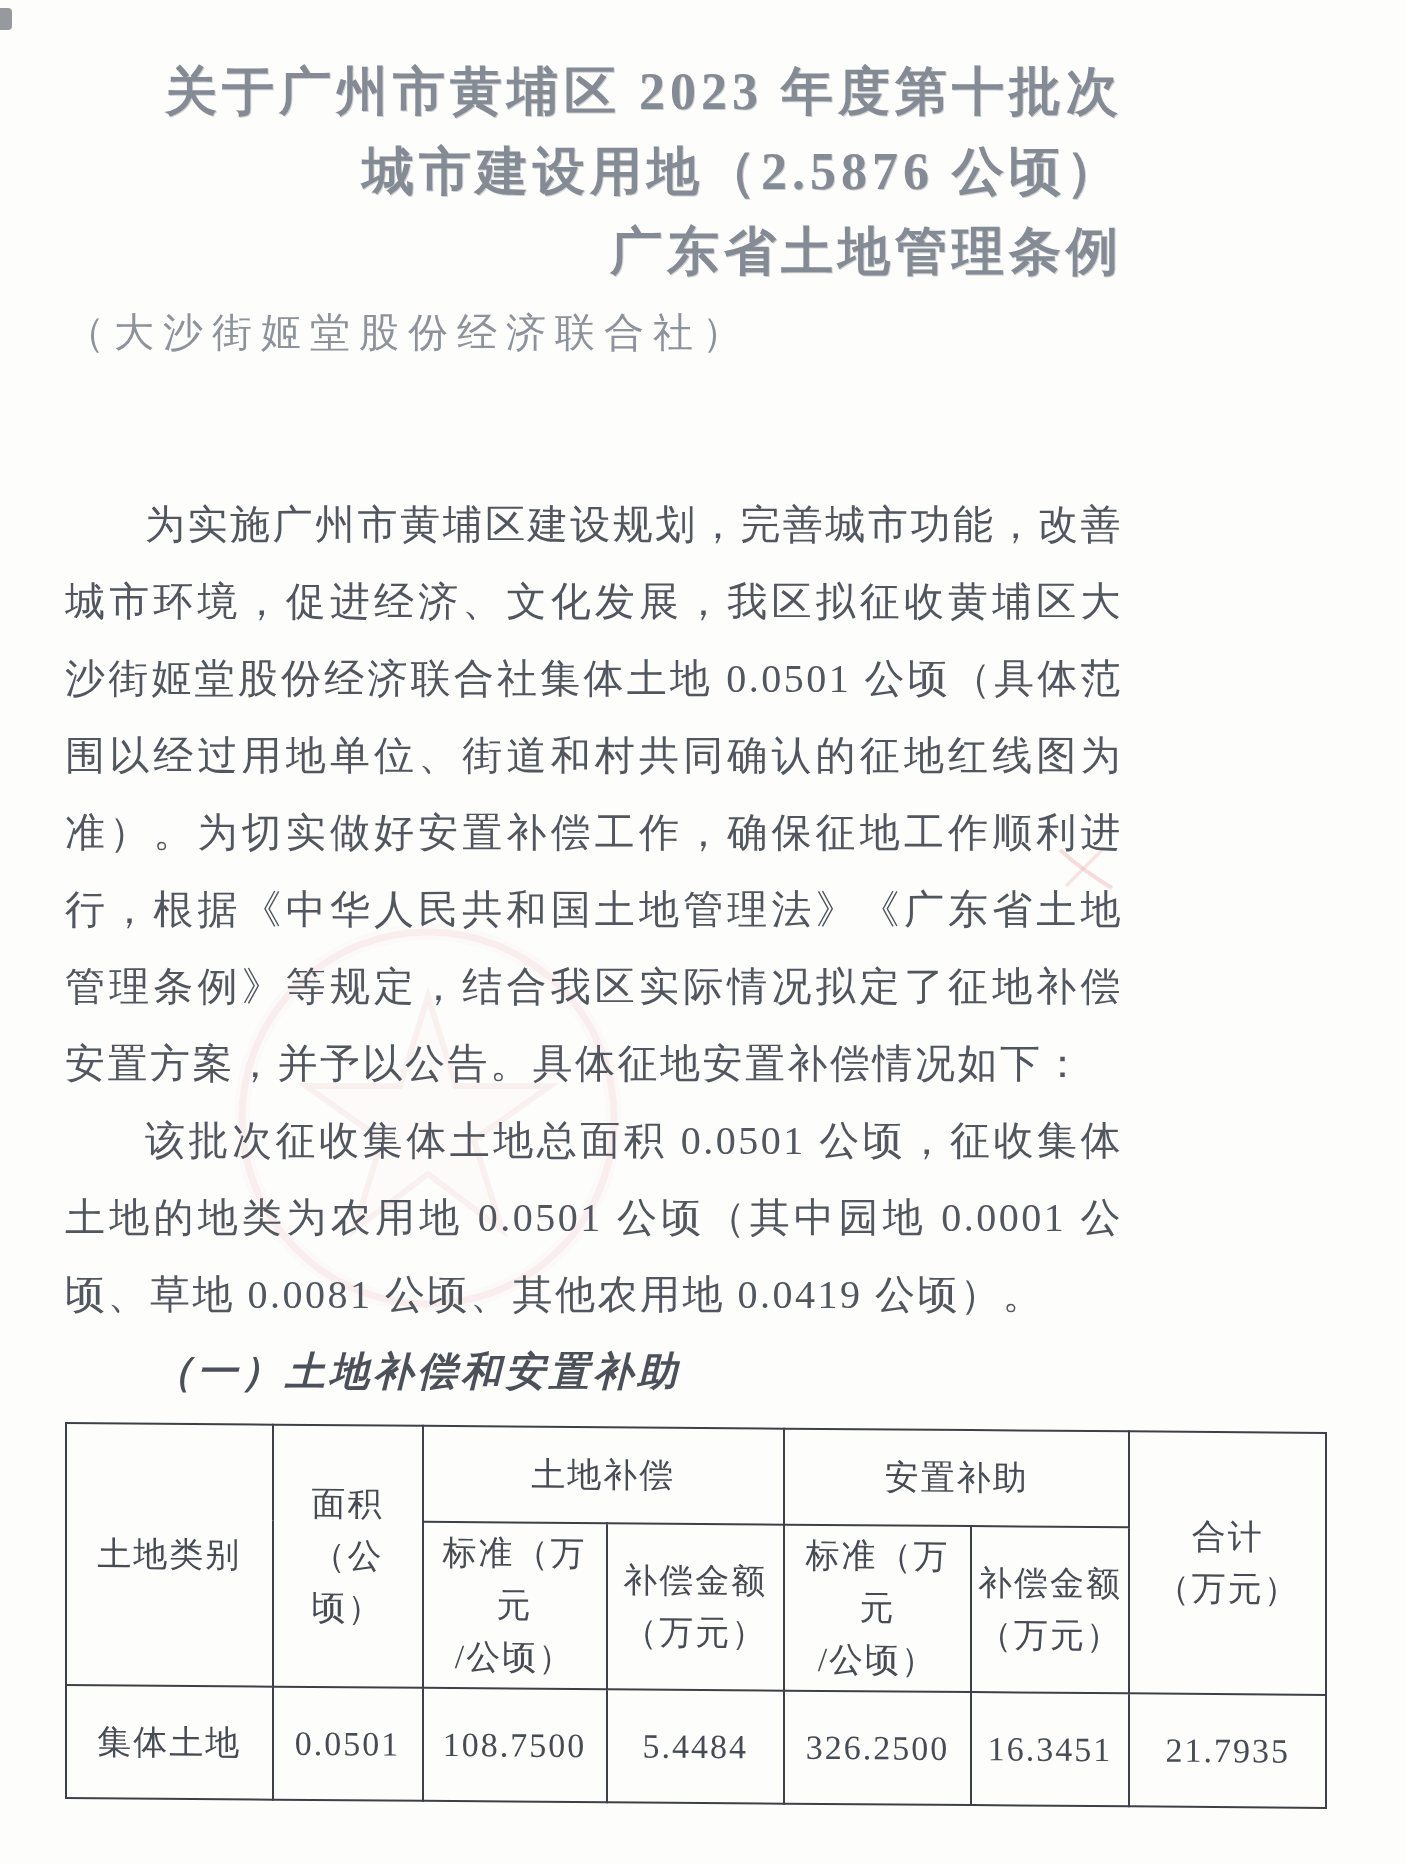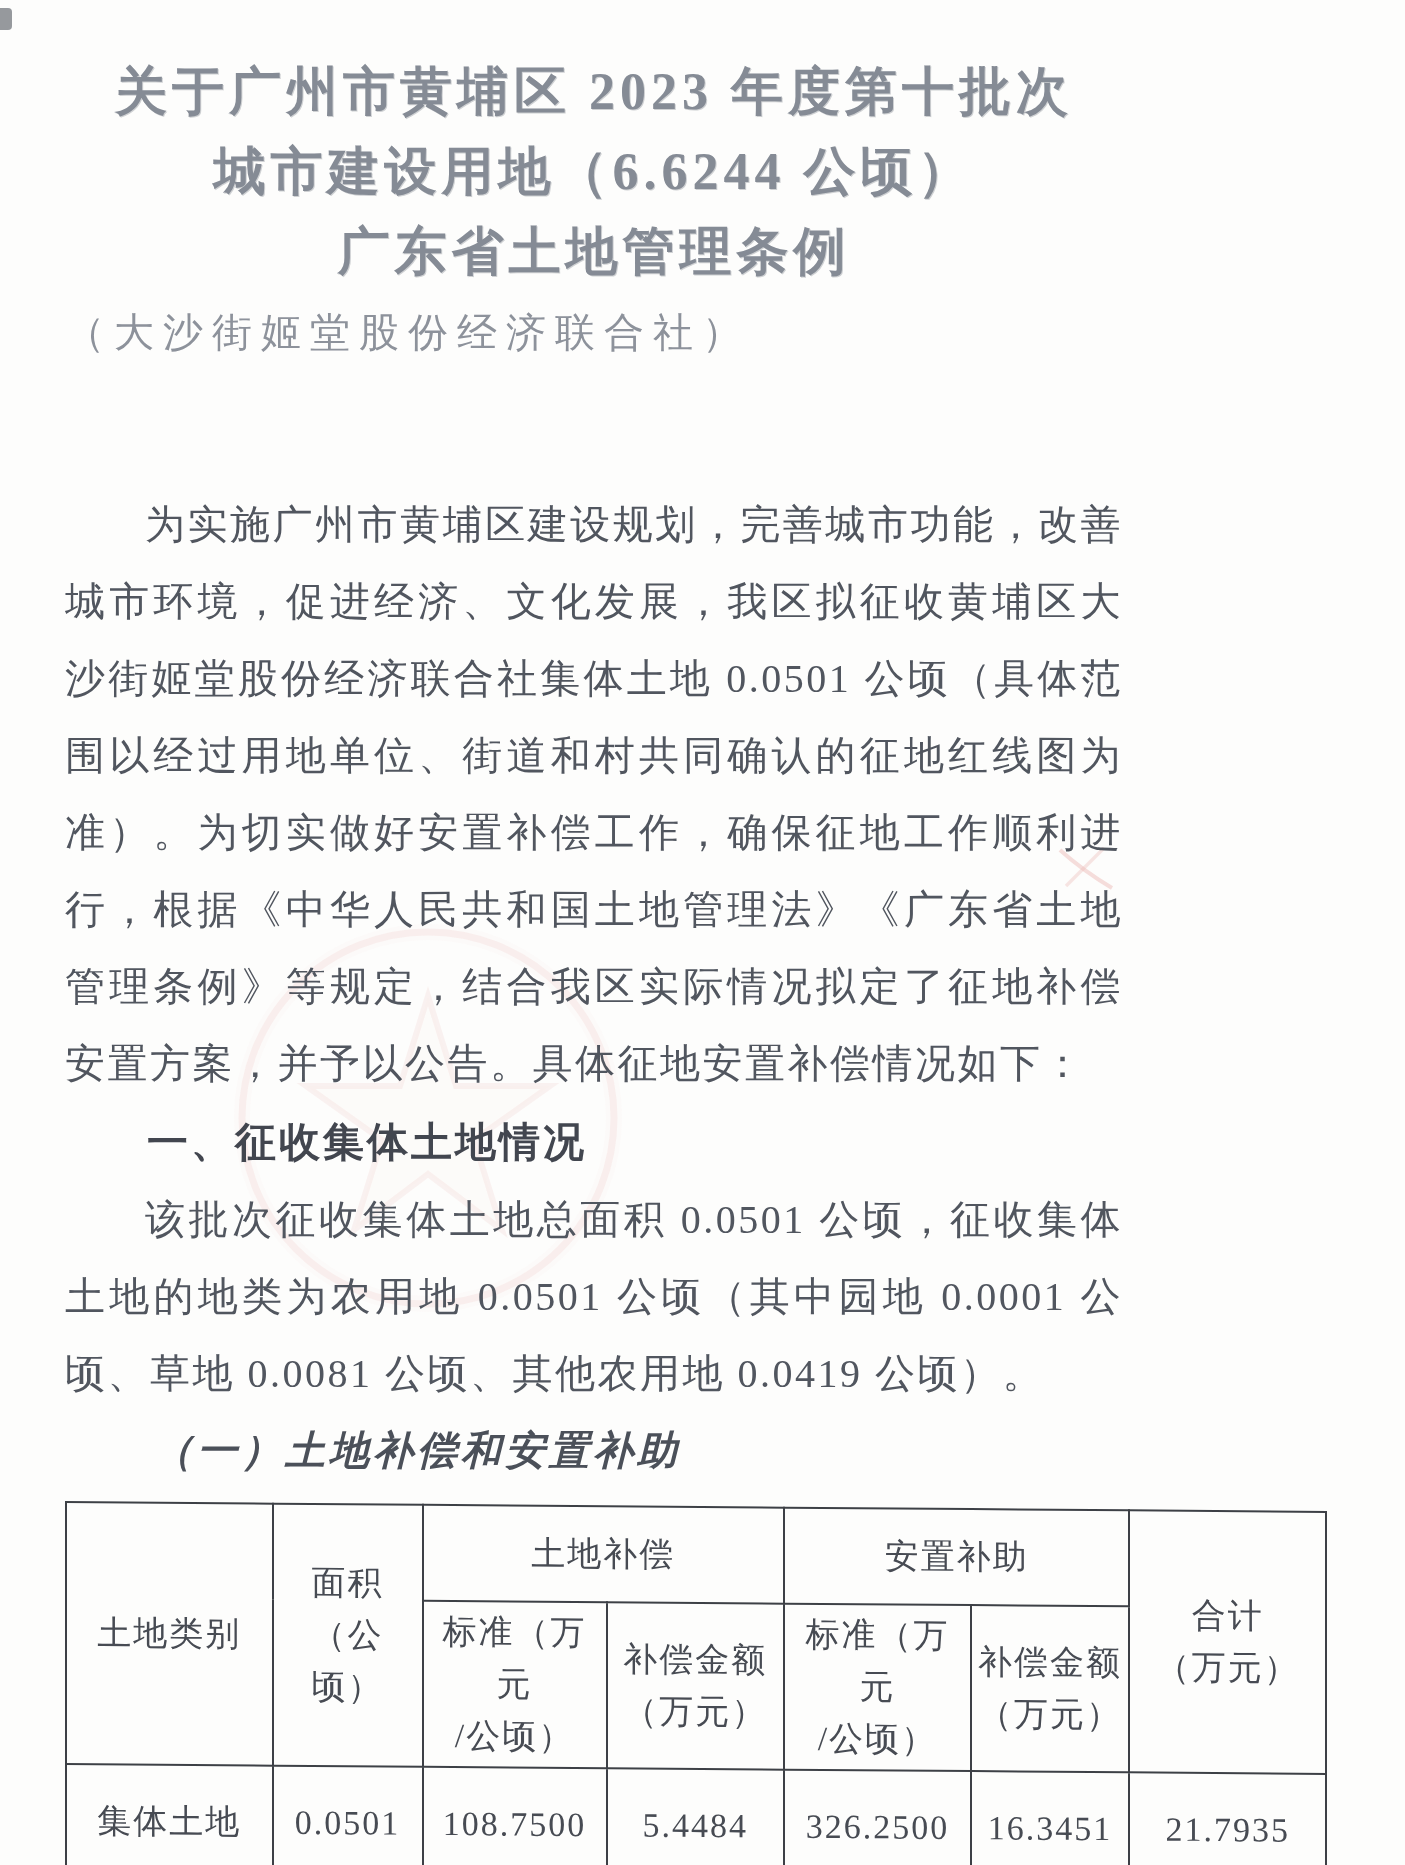--- a/index.html
+++ b/index.html
@@ -16,21 +16,21 @@
     width: 1405px; height: 1865px;
     padding: 52px 0 0 65px;
     background: #fdfdfc;
   }
   .text-col { width: 1058px; position: relative; z-index: 2; }
 
   .doc-title {
     font-size: 52px;
     line-height: 80px;
     font-weight: 700;
-    text-align: center;
+    text-align: right;
     color: #858b95;
     letter-spacing: 5px;
     text-shadow: 1px 1px 0 rgba(120,126,136,0.35);
   }
   .doc-subtitle {
     margin-top: 8px;
     font-size: 40px;
     line-height: 66px;
     text-align: left;
     font-weight: 400;
@@ -140,29 +140,28 @@
       <path d="M52,8 Q35,25 14,46" fill="none" stroke="#d9716b" stroke-width="3.5" opacity="0.35"></path>
     </svg>
   </div>
 
   <div class="edge-smudge"></div>
 
   <div class="text-col">
 
     <h1 class="doc-title">
       <div>关于广州市黄埔区 2023 年度第十批次</div>
-      <div>城市建设用地（6.6244 公顷）</div>
+      <div>城市建设用地（2.5876 公顷）</div>
       <div>广东省土地管理条例</div>
     </h1>
 
     <div class="doc-subtitle">（大沙街姬堂股份经济联合社）</div>
 
     <p class="para para-first">为实施广州市黄埔区建设规划，完善城市功能，改善城市环境，促进经济、文化发展，我区拟征收黄埔区大沙街姬堂股份经济联合社集体土地 0.0501 公顷（具体范围以经过用地单位、街道和村共同确认的征地红线图为准）。为切实做好安置补偿工作，确保征地工作顺利进行，根据《中华人民共和国土地管理法》《广东省土地管理条例》等规定，结合我区实际情况拟定了征地补偿安置方案，并予以公告。具体征地安置补偿情况如下：</p>
 
-    <h2 class="sec-heading">一、征收集体土地情况</h2>
 
     <p class="para">该批次征收集体土地总面积 0.0501 公顷，征收集体土地的地类为农用地 0.0501 公顷（其中园地 0.0001 公顷、草地 0.0081 公顷、其他农用地 0.0419 公顷）。</p>
 
     <h3 class="subsec-heading">（一）土地补偿和安置补助</h3>
   </div>
 
   <div class="comp-table-wrap">
     <table class="comp-table">
       <colgroup>
         <col style="width:16.4%">

